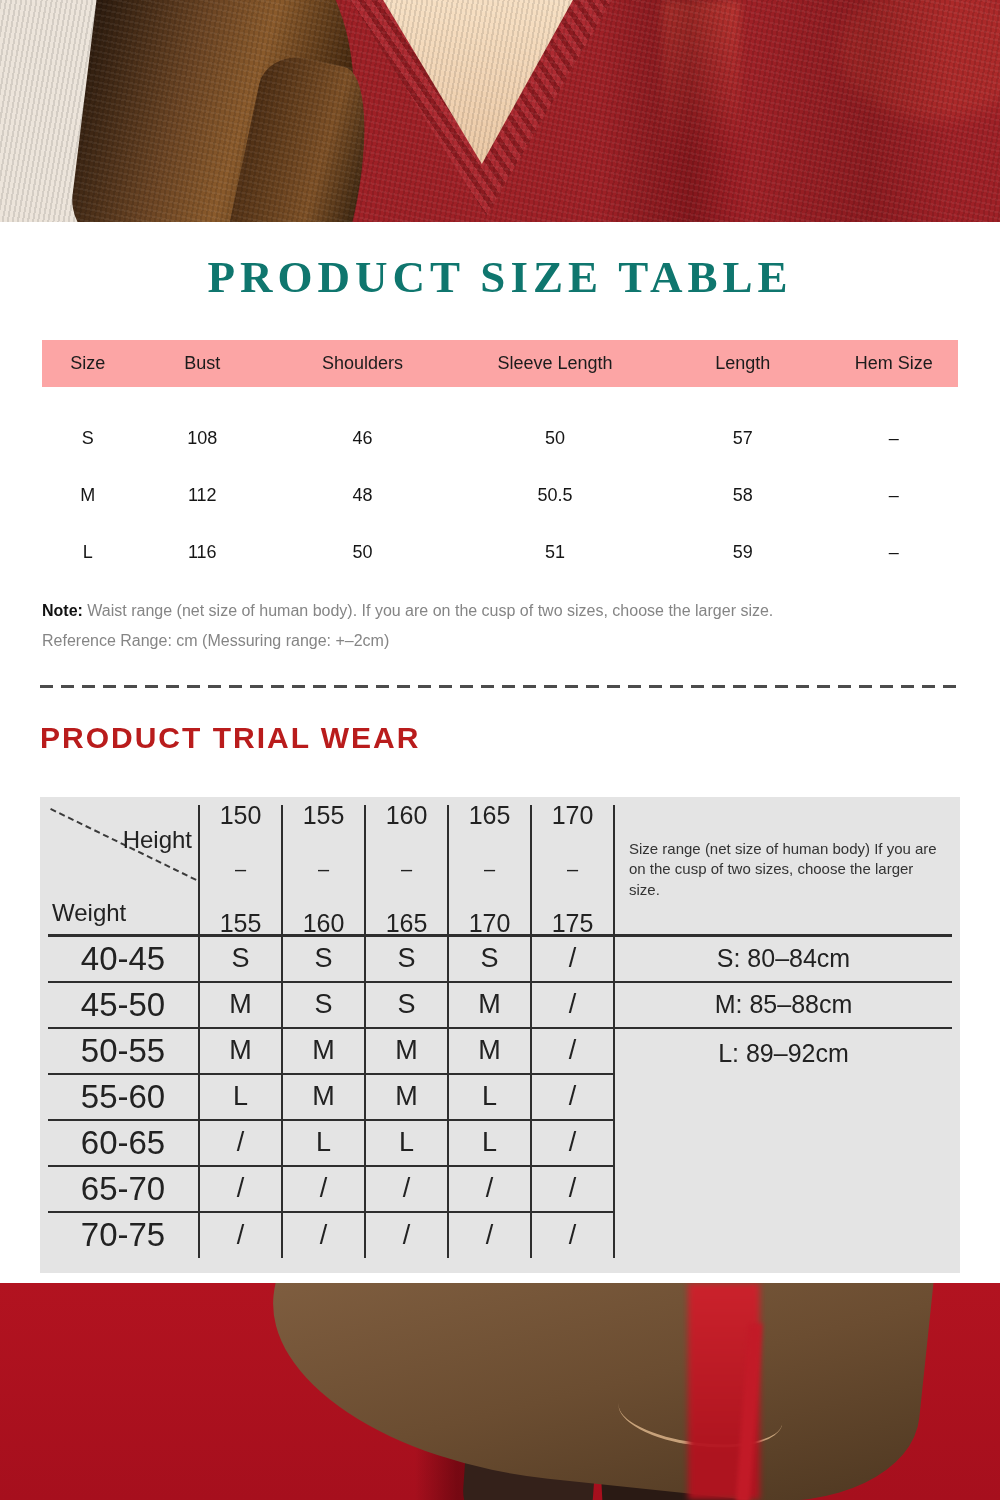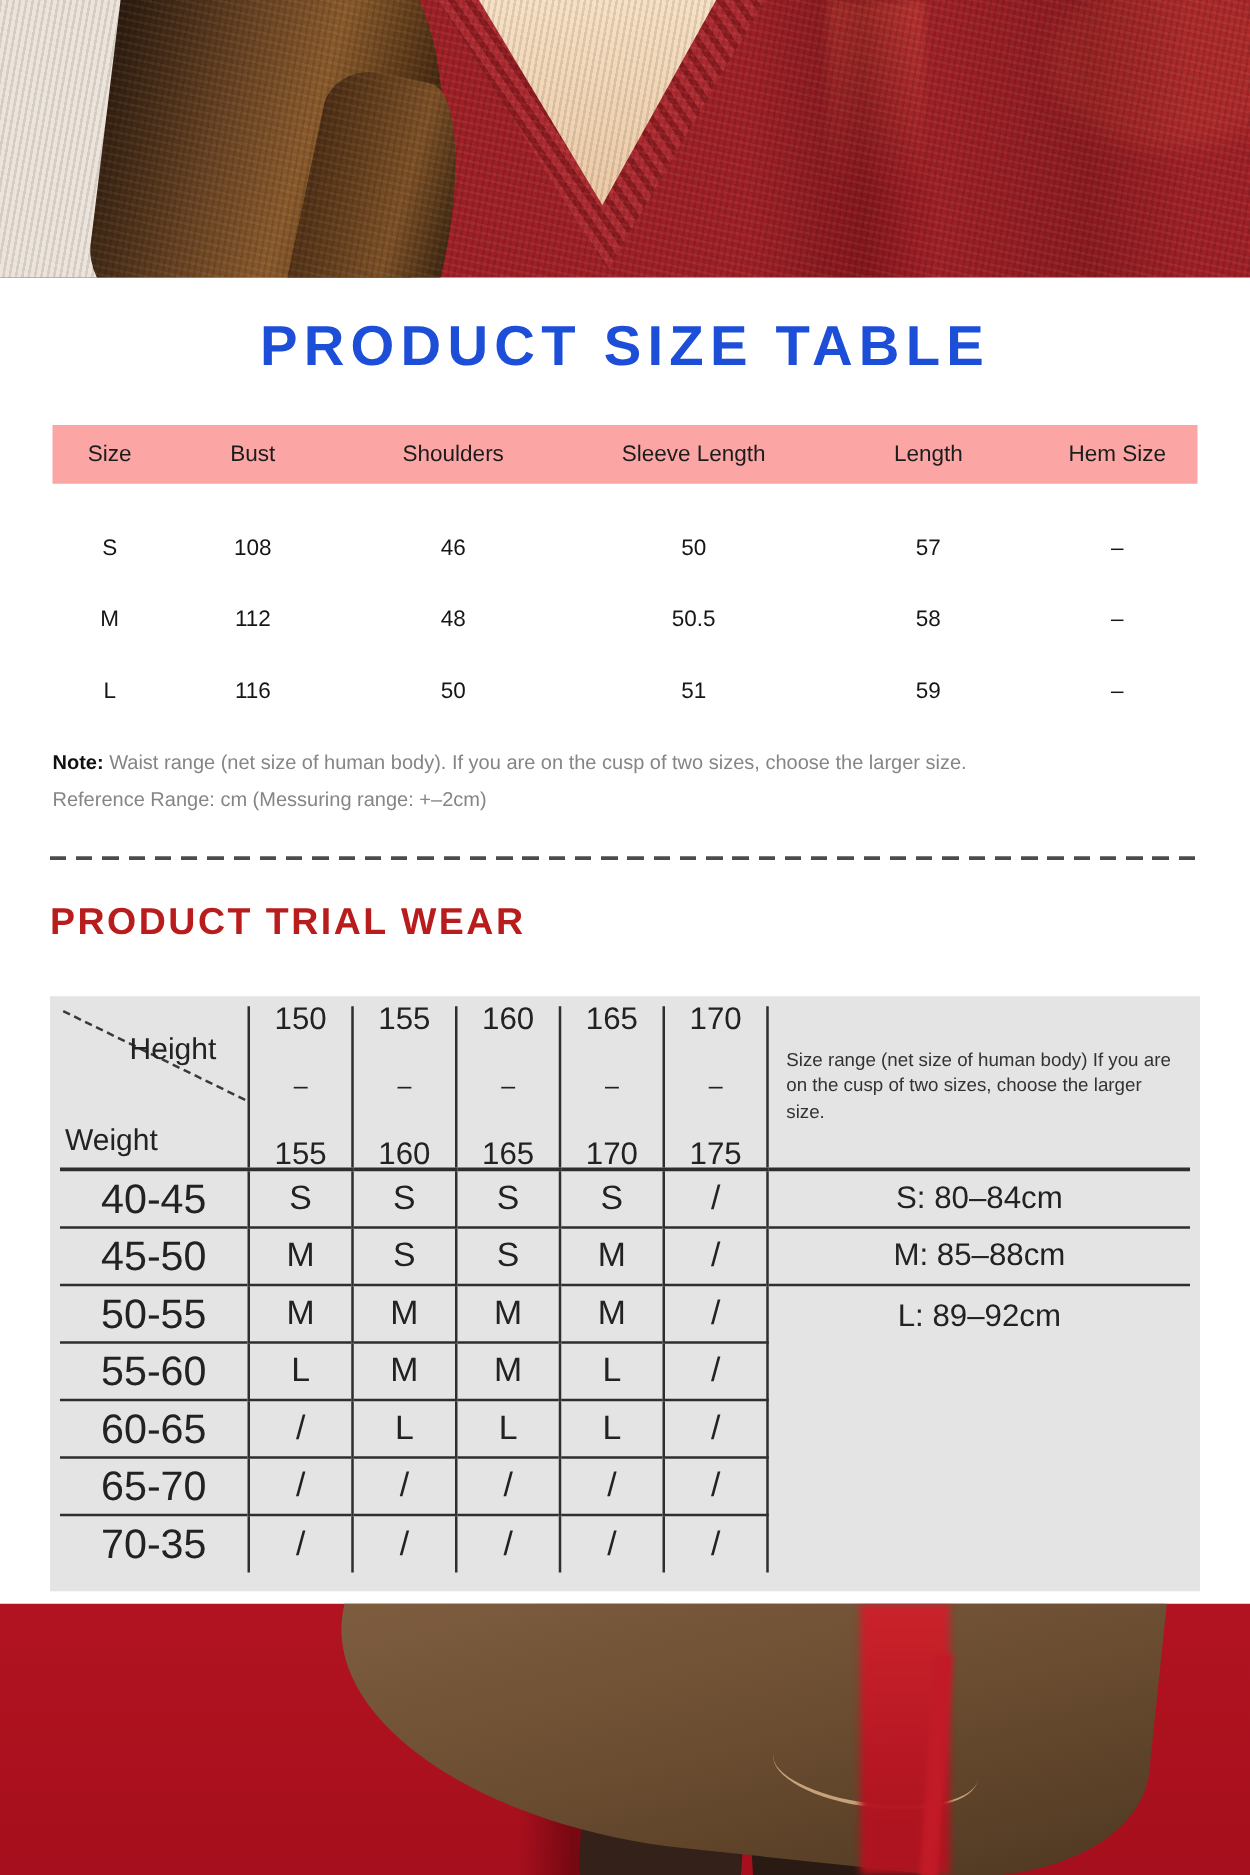--- a/index.html
+++ b/index.html
@@ -30,21 +30,21 @@
     background:linear-gradient(95deg,#4a2c13,#7d5026 60%,#33200d);
     border-radius:50% 50% 45% 55%/20% 80% 70% 30%;transform:rotate(12deg);}
   .pt-fringe{position:absolute;left:662px;top:0;width:78px;height:100%;
     background:linear-gradient(180deg,#c53a34,#a31f27 70%);filter:blur(4px);opacity:.9;}
   .pt-fringe2{position:absolute;right:-30px;top:-20px;width:190px;height:140px;
     background:#b7312d;filter:blur(8px);opacity:.55;border-radius:50%;}
   .pt-fold{position:absolute;inset:0;
     background:linear-gradient(90deg,rgba(0,0,0,0) 60%,rgba(50,0,0,.28) 69%,rgba(0,0,0,0) 75%,rgba(50,0,0,.18) 87%,rgba(0,0,0,0) 95%);}
   
   .main-title{margin:31px 42px 0;text-align:center;font-size:45px;line-height:48px;
-    font-weight:bold;letter-spacing:5px;color:#1d4ed8;white-space:nowrap;}
+    font-weight:bold;letter-spacing:5px;color:#0f766e;white-space:nowrap;font-family:Liberation Serif, serif;}
   .section-title{margin:31px 40px 0;font-size:30px;line-height:38px;font-weight:bold;
     letter-spacing:2px;color:#b91c1c;}
   
   .t1{margin:39px 42px 0;}
   .g6{display:grid;grid-template-columns:10% 15% 20% 22% 19% 14%;align-items:center;text-align:center;}
   .t1-head{background:#fca5a5;height:47px;font-size:18px;color:#1c1c1c;}
   .t1-body{margin-top:23px;}
   .t1-row{height:57px;font-size:18px;color:#161616;}
   
   .note{margin:15px 42px 0;font-size:16px;line-height:30px;color:#858585;}
@@ -54,21 +54,21 @@
     background:repeating-linear-gradient(90deg,#4c4c4c 0 13px,transparent 13px 21px);}
   
   .trial{margin:40px 40px 0;background:#e4e4e4;padding:8px 8px 15px 8px;}
   table.tw{border-collapse:collapse;width:100%;table-layout:fixed;color:#222;}
   .tw td{text-align:center;vertical-align:middle;padding:0;}
   .tw tr.twh td{border-bottom:3px solid #2e2e2e;height:75px;}
   .tw .vline{border-left:2px solid #2e2e2e;}
   .tw tr.bt td{border-top:2px solid #2e2e2e;}
   .tw tr.r{height:46px;}
   .corner{position:relative;}
-  .h-lab{position:absolute;right:25px;top:21px;font-size:24px;color:#222;}
+  .h-lab{position:absolute;right:6px;top:21px;font-size:24px;color:#222;}
   .w-lab{position:absolute;left:4px;bottom:7px;font-size:24px;color:#222;}
   .diag{position:absolute;left:3px;top:3px;width:162px;height:0;
     border-top:2px dashed #3a3a3a;transform:rotate(26deg);transform-origin:0 0;}
   .hcell .hr{display:flex;flex-direction:column;align-items:center;font-size:25px;line-height:21px;gap:38px;}
   .hcell .sep{display:block;font-size:20px;line-height:11px;}
   .notecell{font-size:15px;line-height:1.35;text-align:left !important;
     padding:0 12px 0 14px !important;color:#333;}
   .wcell{font-size:33px;}
   .scell{font-size:27px;}
   .rcell{font-size:25px;}
@@ -254,21 +254,21 @@
   </tr>
   <tr class="r bt">
     <td class="wcell">65-70</td>
     <td class="vline scell">/</td>
     <td class="vline scell">/</td>
     <td class="vline scell">/</td>
     <td class="vline scell">/</td>
     <td class="vline scell">/</td>
   </tr>
   <tr class="r bt">
-    <td class="wcell">70-35</td>
+    <td class="wcell">70-75</td>
     <td class="vline scell">/</td>
     <td class="vline scell">/</td>
     <td class="vline scell">/</td>
     <td class="vline scell">/</td>
     <td class="vline scell">/</td>
   </tr>
 </tbody>
     </table>
 </div>
 

